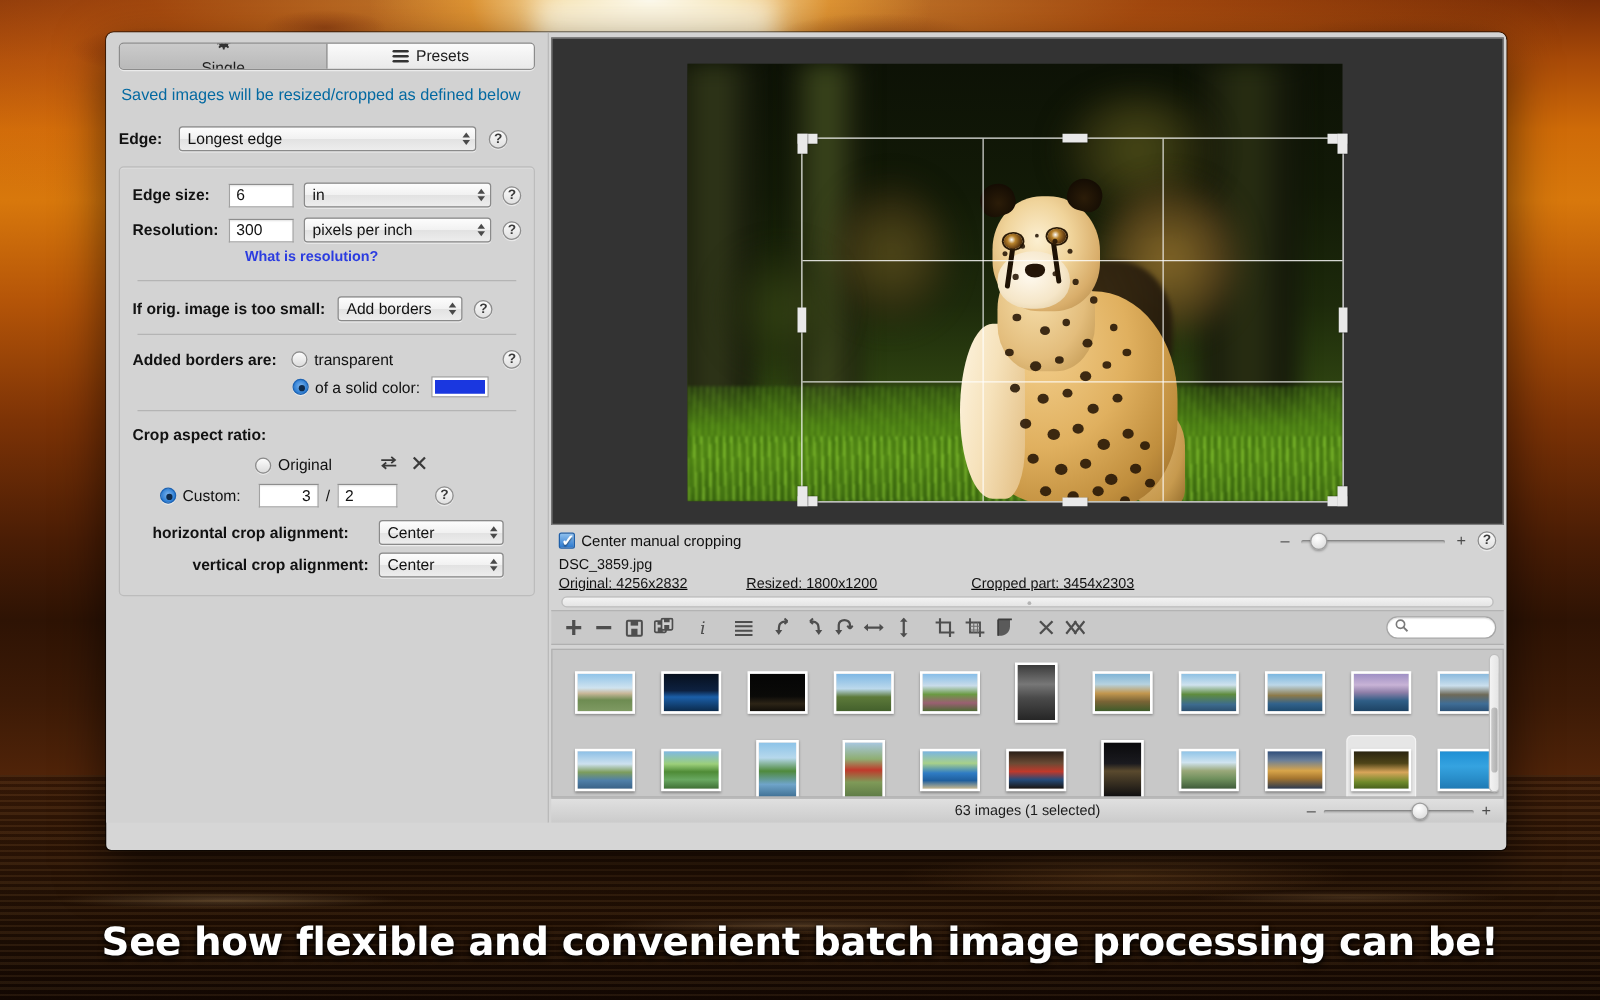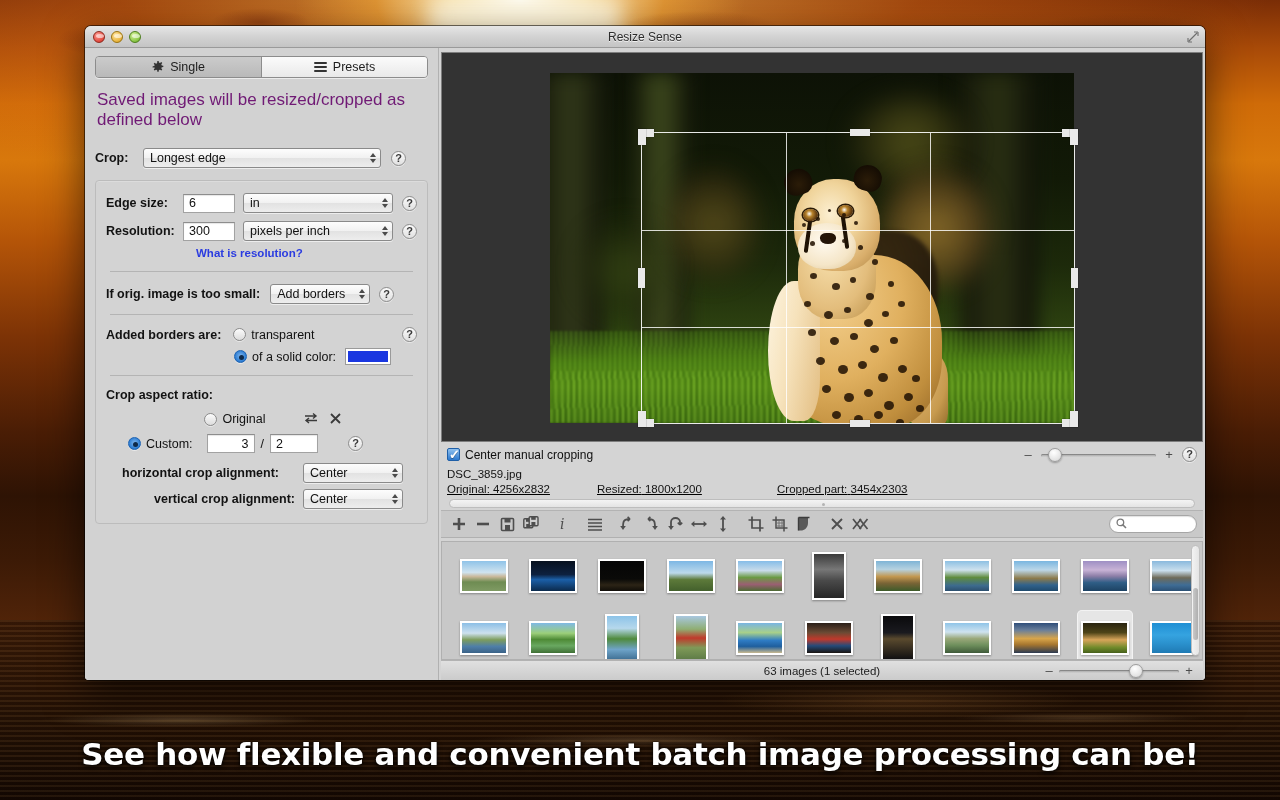--- a/index.html
+++ b/index.html
@@ -101,28 +101,28 @@
     width: 371px; padding: 8px 10px 0 10px; background: #d2d2d2;
     position: relative; display: flex; flex-direction: column;
   }
   #tabs { display: flex; height: 22px; margin-bottom: 12px;
     border: 1px solid #8c8c8c; border-radius: 4px; overflow: hidden;
     box-shadow: 0 1px 0 rgba(255,255,255,.55); }
   .tab {
     flex: 1; display: flex; align-items: center; justify-content: center; gap: 6px;
     font-size: 12.5px; color: #1d1d1d; cursor: default;
   }
-  .tab.sel { background: linear-gradient(180deg,#cbcbcb,#b9b9b9); }
+  .tab.sel { background: linear-gradient(180deg,#cbcbcb,#b9b9b9); flex-direction: column; }
   .tab.unsel { background: linear-gradient(180deg,#fbfbfb,#e9e9e9); border-left: 1px solid #8c8c8c; }
   .gear-ico { width: 12px; height: 12px; position: relative; display:inline-block; }
   .gear-ico svg { display:block; }
   .lines-ico { display:inline-block; width: 13px; }
   .lines-ico i { display:block; height:1.5px; background:#333; margin:2.5px 0; border-radius:1px; }
 
-  #intro { font-size: 17px; color: #701a75; margin: 0 0 18px 2px; }
+  #intro { font-size: 13px; color: #0369a1; margin: 0 0 18px 2px; }
 
   .row { display: flex; align-items: center; margin-bottom: 8px; }
   .lbl { font-size: 12.5px; color: #121212; font-weight: bold; }
 
   
   .select {
     position: relative; height: 20px; border: 1px solid #8a8a8a; border-radius: 3px;
     background: linear-gradient(180deg,#fdfdfd 0%,#f1f1f1 50%,#e2e2e2 51%,#ededed 100%);
     box-shadow: 0 1px 0 rgba(255,255,255,.6);
     font-size: 12.5px; color: #111; display: flex; align-items: center;
@@ -398,33 +398,20 @@
   <div class="clouds"></div>
   <div class="sunglint"></div>
   <div class="water"></div>
   <div class="foam"></div>
 </div>
 
 <div id="caption">See how flexible and convenient batch image processing can be!</div>
 
 <div id="window">
 
-  <div id="titlebar">
-    <div class="traffic">
-      <div class="tl red"></div>
-      <div class="tl yellow"></div>
-      <div class="tl green"></div>
-    </div>
-    <div class="title">Resize Sense</div>
-    <div id="resize-corner">
-      <svg width="12" height="12" viewBox="0 0 12 12">
-          <path d="M1 11 L1 7 M1 11 L5 11 M11 1 L7 1 M11 1 L11 5 M2 10 L10 2" stroke="#6e6e6e" stroke-width="1.1" fill="none"></path>
-        </svg>
-    </div>
-  </div>
 
   <div id="body">
 
     <div id="left">
 
       <div id="tabs">
         <div class="tab sel">
           <span class="gear-ico">
             <svg width="12" height="12" viewBox="0 0 16 16">
                 <path fill="#333" d="M8 5.2A2.8 2.8 0 1 0 8 10.8A2.8 2.8 0 1 0 8 5.2zM8 6.8A1.2 1.2 0 1 1 8 9.2A1.2 1.2 0 1 1 8 6.8z"></path>
@@ -439,21 +426,21 @@
               <i></i>
               <i></i>
             </span>
           <span>Presets</span>
         </div>
       </div>
 
       <div id="intro">Saved images will be resized/cropped as defined below</div>
 
       <div class="row" style="margin-bottom:12px;">
-        <div class="lbl" style="width:48px;">Crop:</div>
+        <div class="lbl" style="width:48px;">Edge:</div>
         <div class="select" style="width:238px;">
           <span>Longest edge</span>
           <span class="arrows">
               <b class="up"></b>
               <b class="dn"></b>
             </span>
         </div>
         <div class="help" style="margin-left:10px;">?</div>
       </div>
 

